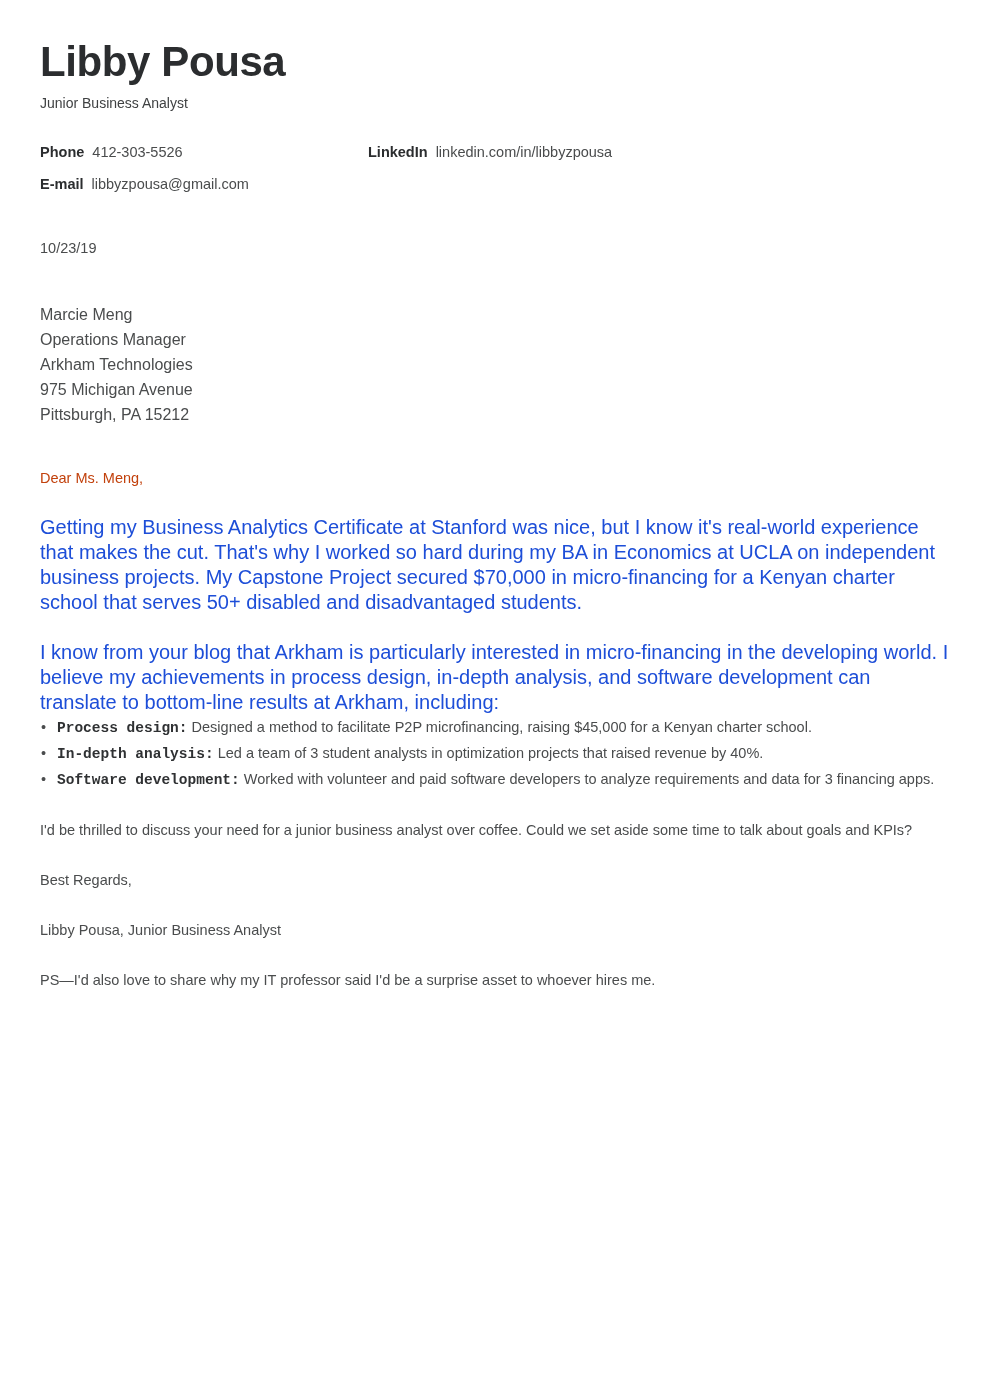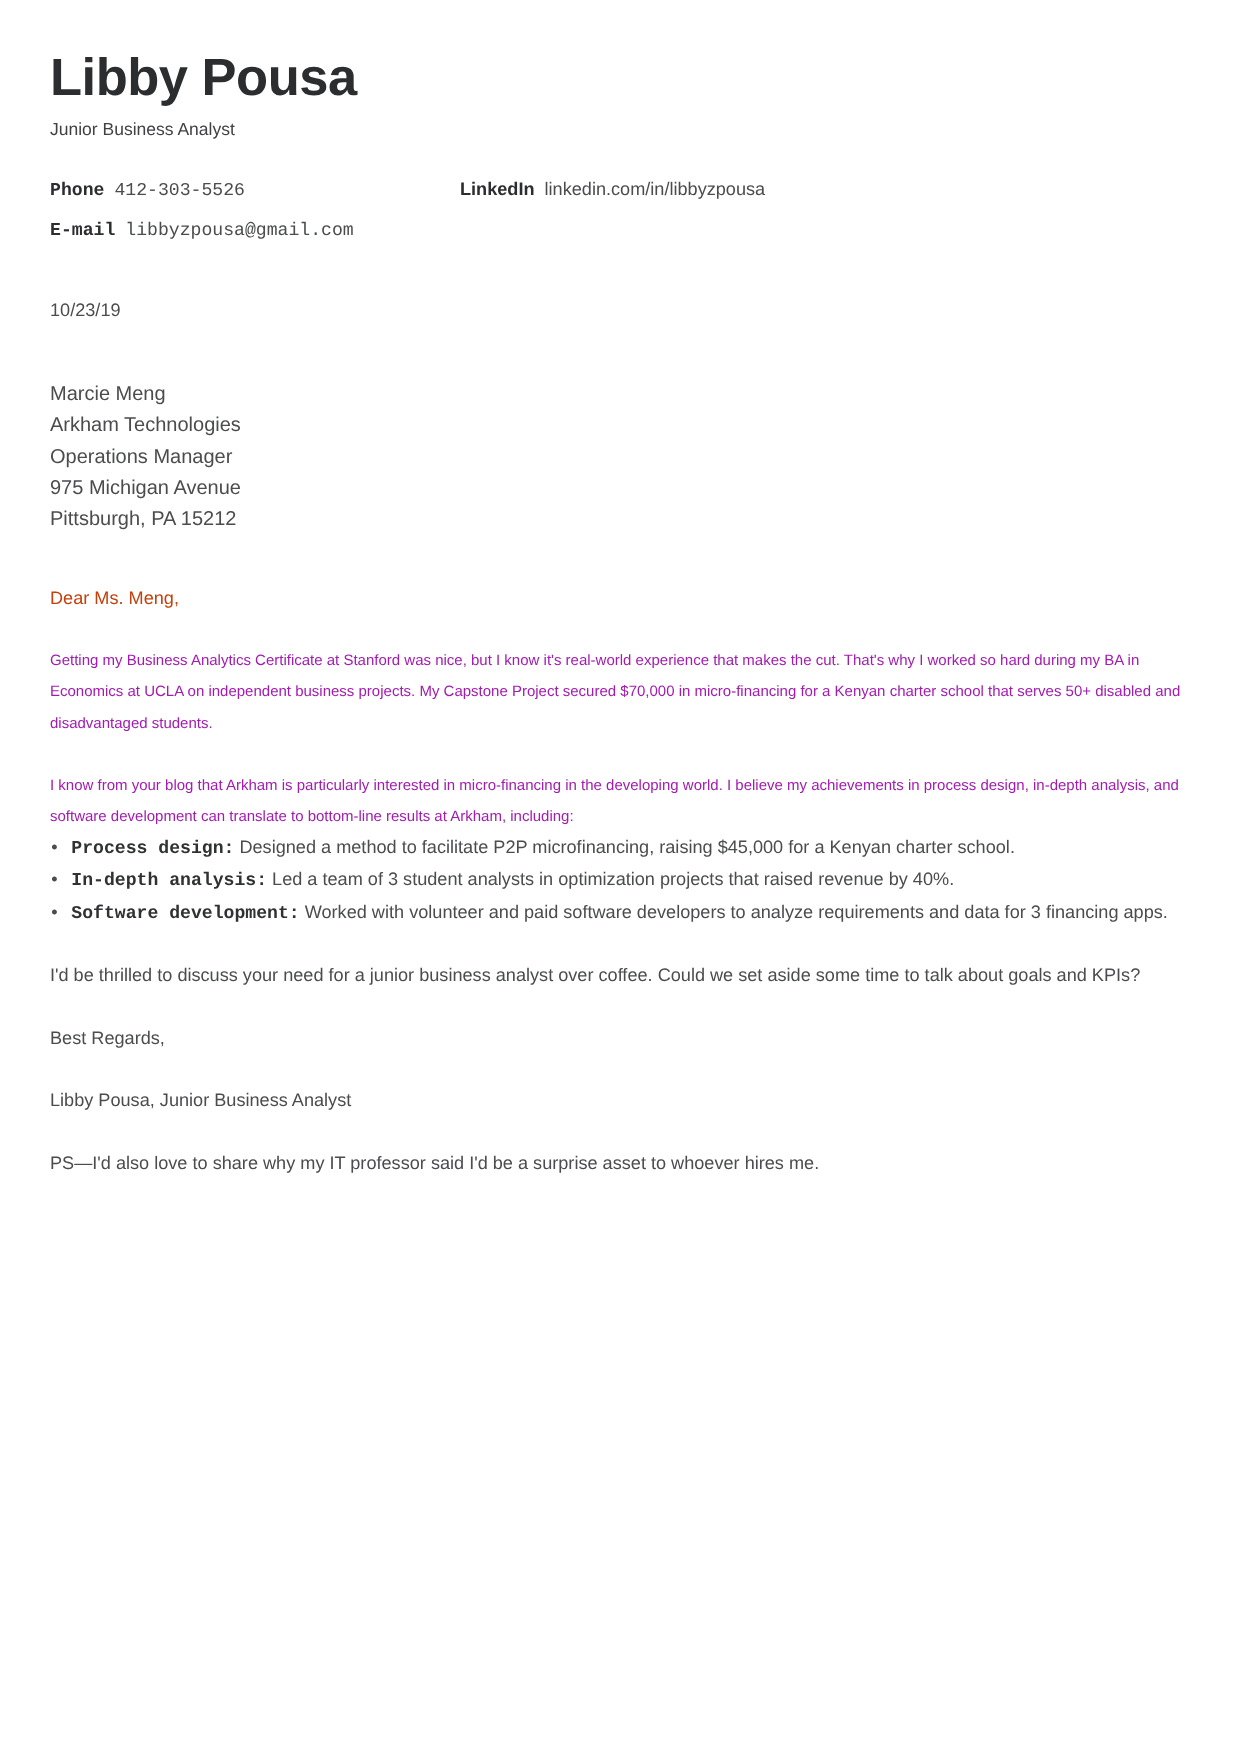--- a/index.html
+++ b/index.html
@@ -59,21 +59,20 @@
   }
   .contact-cell {
     display: flex;
     align-items: baseline;
     font-size: 14.5px;
     line-height: 1.45;
   }
   .contact-cell.col-left {
     width: 328px;
     flex: 0 0 328px;
-    font-family: Liberation Mono, monospace;
   }
   .contact-label {
     font-weight: bold;
     color: #2b2d2f;
     white-space: nowrap;
   }
   .contact-value {
     color: #4a4c4d;
     margin-left: 8px;
     white-space: nowrap;
@@ -102,22 +101,22 @@
     margin-top: 40px;
     max-width: 910px;
   }
   .salutation {
     font-size: 14.5px;
     color: #c2410c;
     line-height: 1.6;
     margin: 0;
   }
   .body-paragraph {
-    font-size: 12px;
-    color: #a21caf;
+    font-size: 20px;
+    color: #1d4ed8;
     line-height: 25px;
     margin: 25px 0 0 0;
     text-align: left;
   }
   .achievements-list {
     list-style: none;
     margin: 0;
     padding: 0;
   }
   .achievement-item {
@@ -194,22 +193,22 @@
         <span class="contact-value">libbyzpousa@gmail.com</span>
       </div>
     </div>
 
   </div>
 
   <div class="letter-date">10/23/19</div>
 
   <div class="recipient-block">
     <div class="recipient-line">Marcie Meng</div>
+    <div class="recipient-line">Operations Manager</div>
     <div class="recipient-line">Arkham Technologies</div>
-    <div class="recipient-line">Operations Manager</div>
     <div class="recipient-line">975 Michigan Avenue</div>
     <div class="recipient-line">Pittsburgh, PA 15212</div>
   </div>
 
   <div class="letter-body">
 
     <p class="salutation">Dear Ms. Meng,</p>
 
     <p class="body-paragraph">Getting my Business Analytics Certificate at Stanford was nice, but I know it's real-world experience that makes the cut. That's why I worked so hard during my BA in Economics at UCLA on independent business projects. My Capstone Project secured $70,000 in micro-financing for a Kenyan charter school that serves 50+ disabled and disadvantaged students.</p>
 

